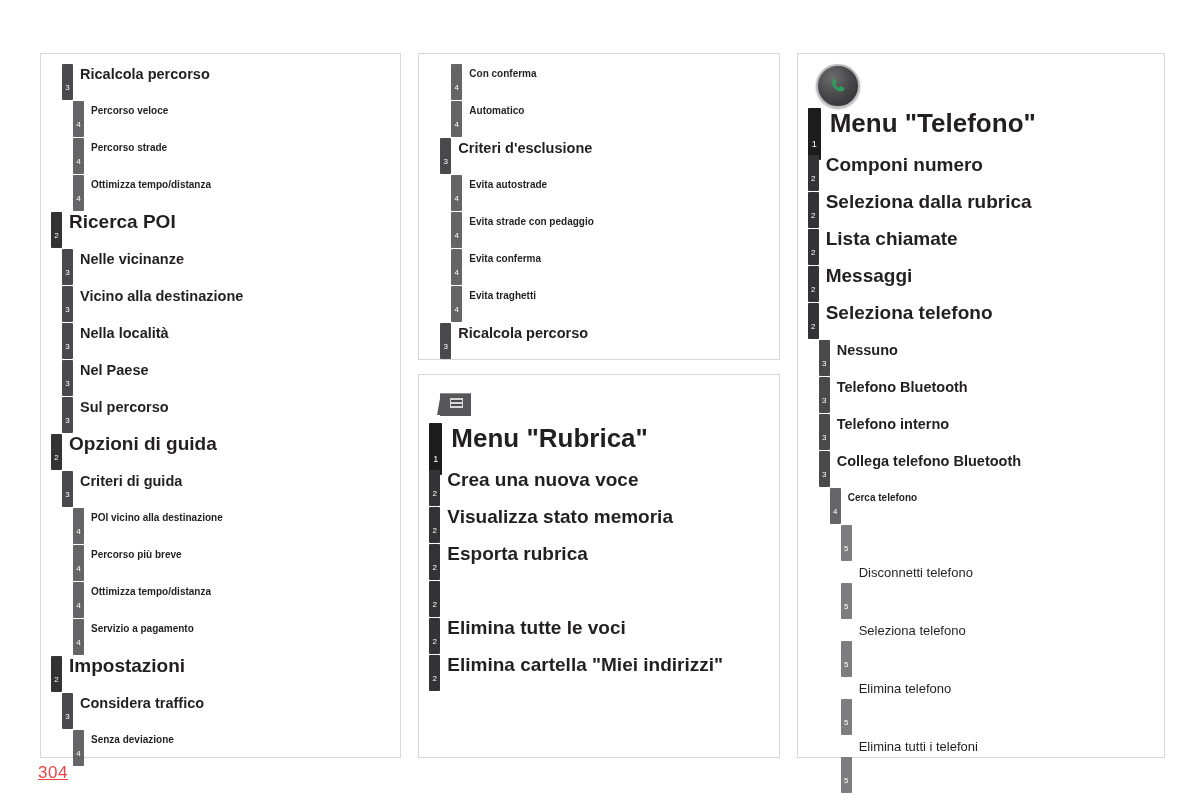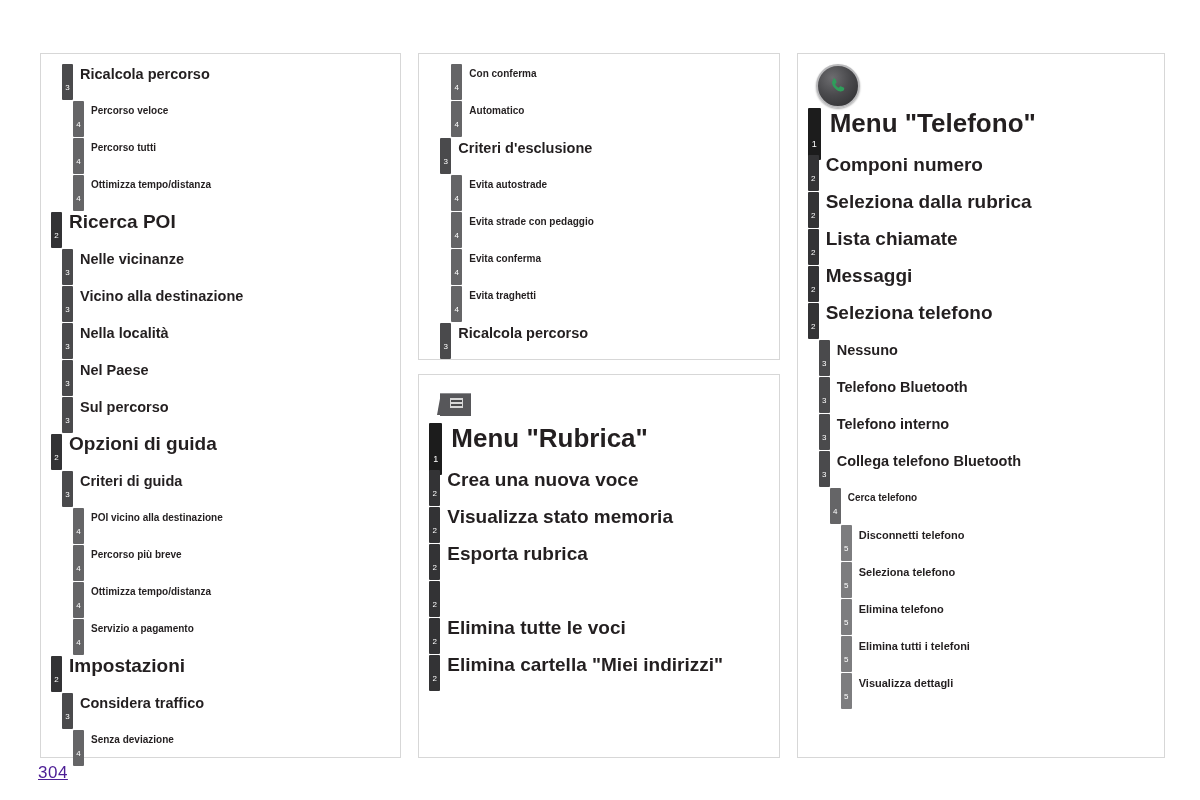--- a/index.html
+++ b/index.html
@@ -162,31 +162,31 @@
   .lvl2 > .marker { background: #333335; margin-left: 0px; }
   .lvl2 > .label  { font-size: 19px; font-weight: bold; line-height: 18px; }
 
   .lvl3 > .marker { background: #4a4a4c; margin-left: 11px; }
   .lvl3 > .label  { font-size: 14.5px; font-weight: bold; line-height: 18px; }
 
   .lvl4 > .marker { background: #656567; margin-left: 22px; }
   .lvl4 > .label  { font-size: 10px; font-weight: bold; line-height: 18px; }
 
   .lvl5 > .marker { background: #7d7d7f; margin-left: 33px; }
-  .lvl5 > .label  { font-size: 11px; font-weight: bold; line-height: 18px; }
+  .lvl5 > .label  { font-size: 13px; font-weight: normal; line-height: 18px; margin-top: 38px; }
 
   .entry + .entry { margin-top: 1px; }
 
   
   #page-number {
     position: absolute;
     left: 38px;
     top: 763px;
     font-size: 17px;
-    color: #4c1d95;
+    color: #ef4444;
     letter-spacing: .5px;
     text-decoration: underline;
   }
 </style>
 </head>
 <body>
 
 <div id="page">
   <div id="columns">
       <div class="column col-1">
@@ -200,21 +200,21 @@
           <div class="entry lvl4">
             <span class="marker">
               <span>4</span>
             </span>
             <span class="label">Percorso veloce</span>
           </div>
           <div class="entry lvl4">
             <span class="marker">
               <span>4</span>
             </span>
-            <span class="label">Percorso tutti</span>
+            <span class="label">Percorso strade</span>
           </div>
           <div class="entry lvl4">
             <span class="marker">
               <span>4</span>
             </span>
             <span class="label">Ottimizza tempo/distanza</span>
           </div>
           <div class="entry lvl2">
             <span class="marker">
               <span>2</span>

